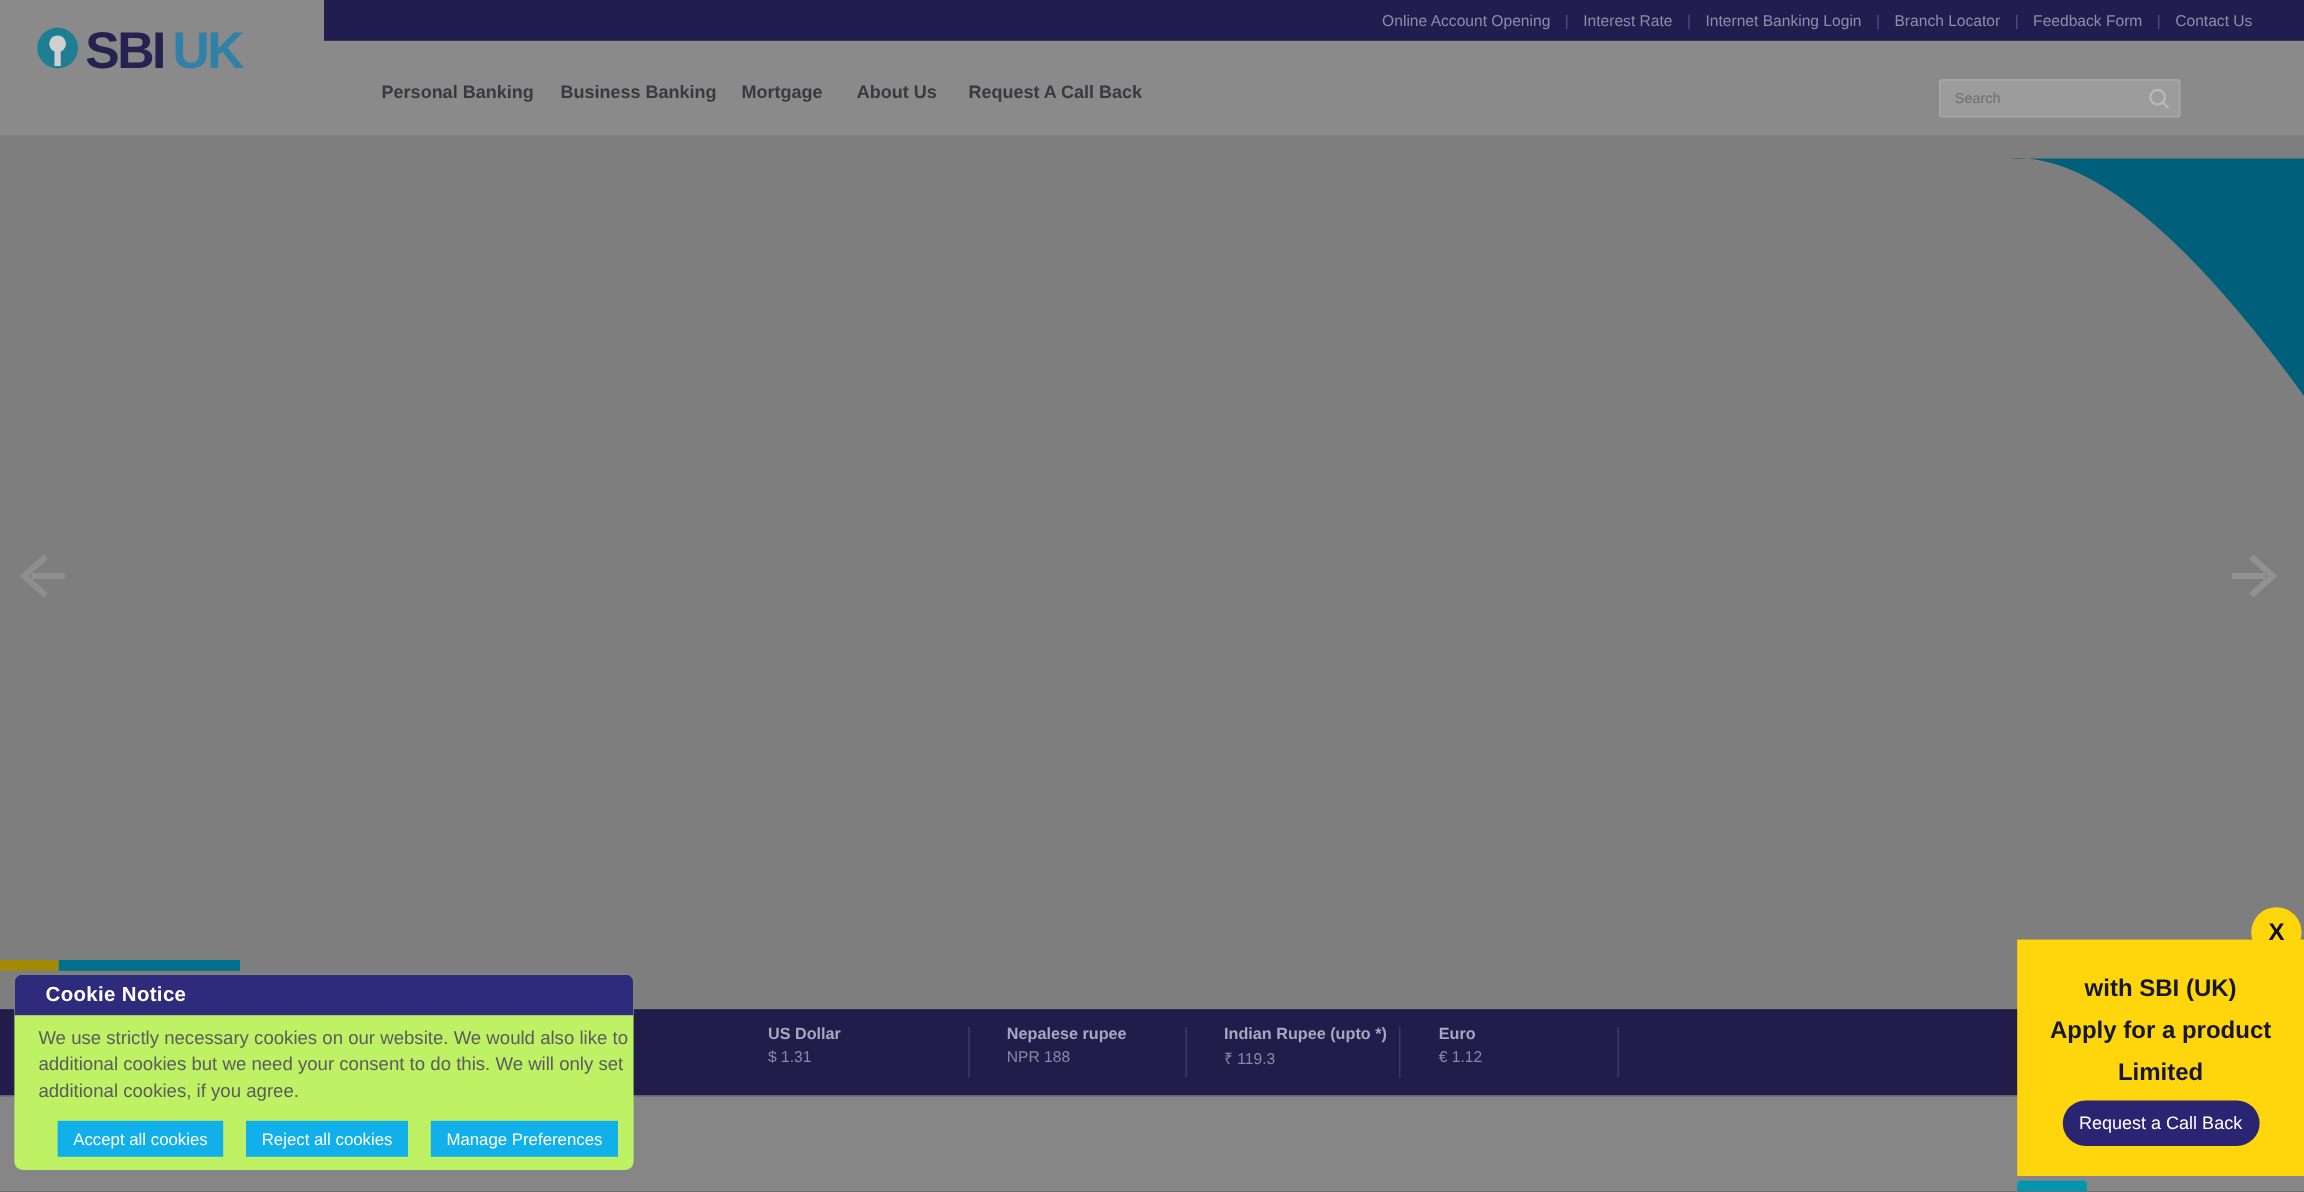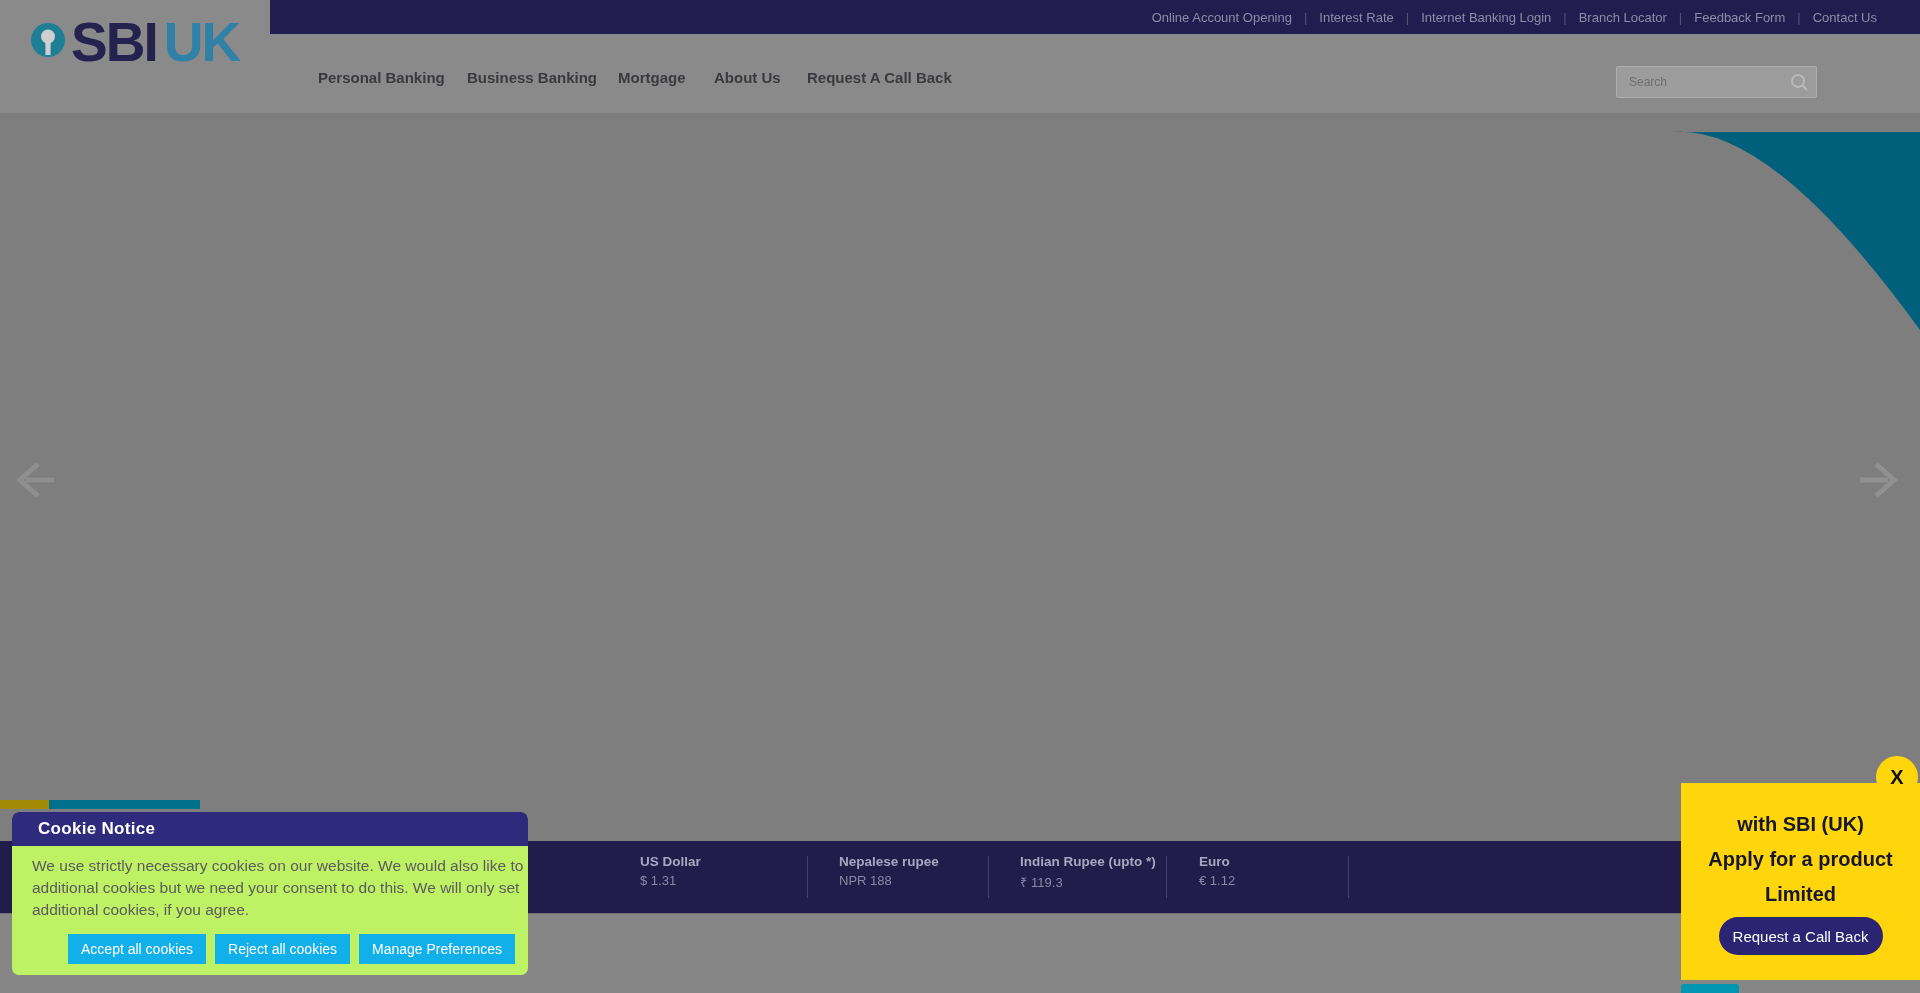--- a/index.html
+++ b/index.html
@@ -14,21 +14,21 @@
   .topbar {
     position:absolute; left:270px; top:0; width:1650px; height:34px;
     background:#211d4e; display:flex; align-items:center; justify-content:flex-end;
     padding-right:31px;
   }
   .tb-link { color:#8f8ba9; font-size:13px; padding:0 12px; cursor:pointer; white-space:nowrap; }
   .tb-sep { color:#55517a; font-size:13px; }
   .tb-sep::before { content:"|"; }
 
   .logo { position:absolute; left:30px; top:22px; display:flex; align-items:center; }
-  .logo-text { font-size:55px; font-weight:bold; letter-spacing:-2px; line-height:40px; }
+  .logo-text { font-size:43px; font-weight:bold; letter-spacing:-2px; line-height:40px; }
   .logo-sbi { color:#26224f; margin-left:5px; }
   .logo-uk  { color:#2f81a7; margin-left:7px; }
 
   .nav-item { position:absolute; top:69px; font-size:15px; font-weight:600; color:#3a393d; cursor:pointer; white-space:nowrap; }
 
   .search-wrap { position:absolute; left:1616px; top:66px; width:201px; height:32px; }
   .search-input {
     width:100%; height:100%; background:#9c9c9c; border:1px solid #adadad; border-radius:2px;
     font-family:"Liberation Sans", sans-serif; font-size:12px; color:#444; padding:0 30px 0 12px; outline:none;
   }
@@ -55,21 +55,21 @@
 
   
   .cookie-modal {
     position:absolute; left:12px; top:812px; width:516px; height:163px;
     background:#bef264; border-radius:7px; overflow:hidden; z-index:10;
   }
   .cookie-header { height:34px; background:#2e2a7c; display:flex; align-items:center; padding-left:26px; }
   .cookie-title { color:#ffffff; font-size:17px; font-weight:bold; letter-spacing:.3px; }
   .cookie-body { padding:9px 14px 0 20px; }
   .cookie-line { color:#5b5b60; font-size:15.5px; line-height:22px; white-space:nowrap; }
-  .cookie-buttons { position:absolute; right:13px; bottom:11px; display:flex; gap:9px; }
+  .cookie-buttons { position:absolute; right:13px; bottom:11px; display:flex; gap:19px; }
   .cookie-btn {
     background:#12b0ea; color:#ffffff; border:none; height:30px; padding:0 13px;
     font-family:"Liberation Sans", sans-serif; font-size:14px; cursor:pointer;
   }
 
   
   .promo {
     position:absolute; left:1681px; top:783px; width:239px; height:197px;
     background:#ffd60b; z-index:10; text-align:center; padding-top:24px;
   }

